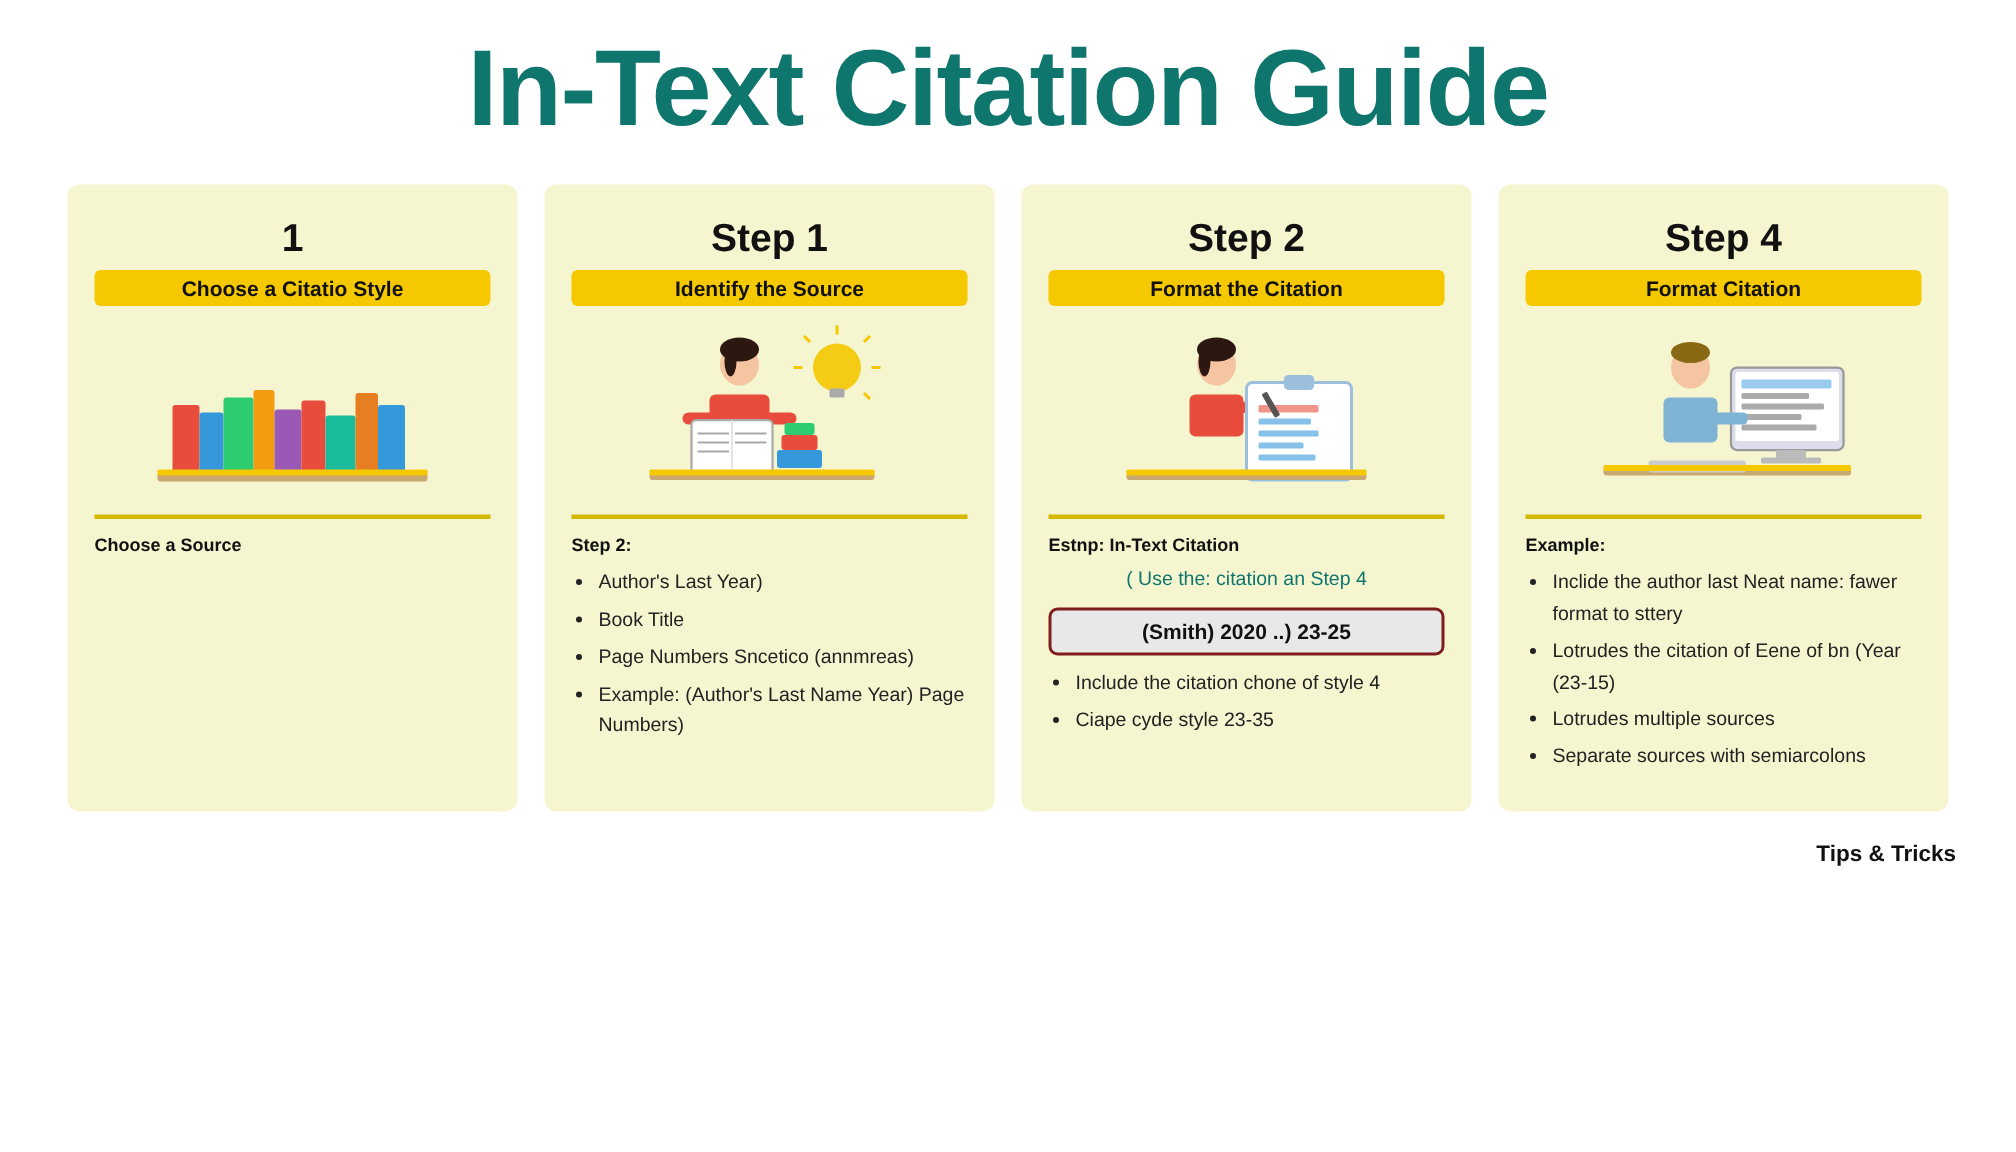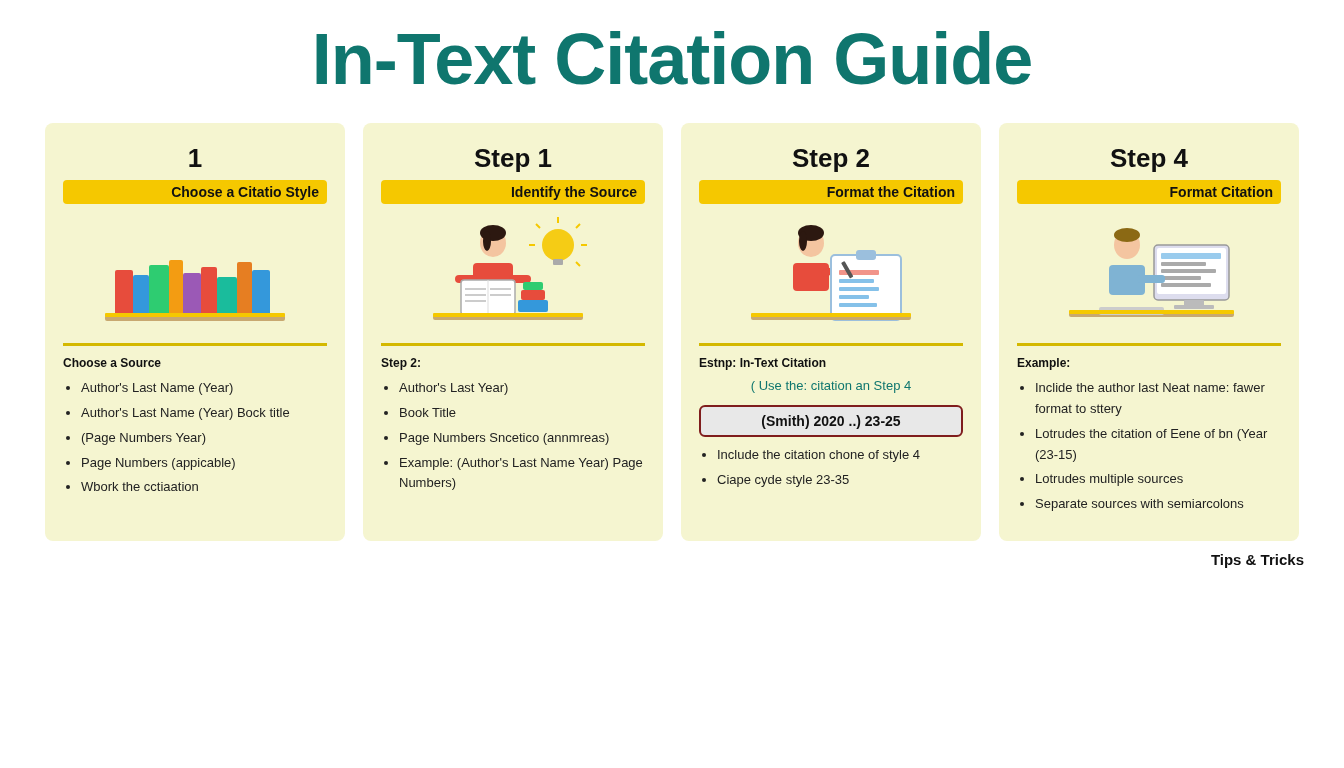--- a/index.html
+++ b/index.html
@@ -49,24 +49,24 @@
       color: #111;
       margin-bottom: 6px;
       text-align: center;
     }
 
     .card-step-badge {
       background: #f5c800;
       color: #111;
       font-weight: 700;
       font-size: 14px;
-      padding: 4px 8px;
+      padding: 4px 18px;
       border-radius: 4px;
       margin-bottom: 12px;
-      text-align: right;
+      text-align: center;
       width: 100%;
       display: block;
     }
 
     .card-illustration {
       width: 100%;
       height: 130px;
       display: flex;
       align-items: center;
       justify-content: center;
@@ -112,21 +112,21 @@
       color: #111;
       margin: 8px 0;
       text-align: center;
       width: 100%;
     }
 
     .footer-bar {
       width: 100%;
       display: flex;
       justify-content: flex-end;
-      margin-top: 10px;
+      margin-top: 20px;
       padding-right: 10px;
     }
 
     .sub-text {
       font-size: 13px;
       color: #0f766e;
       margin-bottom: 4px;
     }
   </style>
 </head>
@@ -152,27 +152,20 @@
         <rect x="88" y="58" width="18" height="43" rx="2" fill="#9b59b6"></rect>
         <rect x="106" y="52" width="16" height="49" rx="2" fill="#e74c3c"></rect>
         <rect x="122" y="62" width="20" height="39" rx="2" fill="#1abc9c"></rect>
         <rect x="142" y="47" width="15" height="54" rx="2" fill="#e67e22"></rect>
         <rect x="157" y="55" width="18" height="46" rx="2" fill="#3498db"></rect>
 
         <rect x="10" y="98" width="180" height="4" rx="1" fill="#f5c800"></rect>
       </svg>
     </div>
     <div class="card-section-title">Choose a Source</div>
-    <ul class="card-list">
-      <li>Author's Last Name (Year)</li>
-      <li>Author's Last Name (Year) Bock title</li>
-      <li>(Page Numbers Year)</li>
-      <li>Page Numbers (appicable)</li>
-      <li>Wbork the cctiaation</li>
-    </ul>
   </div>
 
   <div class="card">
     <div class="card-step-number">Step 1</div>
     <span class="card-step-badge">Identify the Source</span>
     <div class="card-illustration">
 
       <svg viewBox="0 0 200 120" xmlns="http://www.w3.org/2000/svg">
 
         <circle cx="145" cy="30" r="16" fill="#f5c800" opacity="0.9"></circle>

